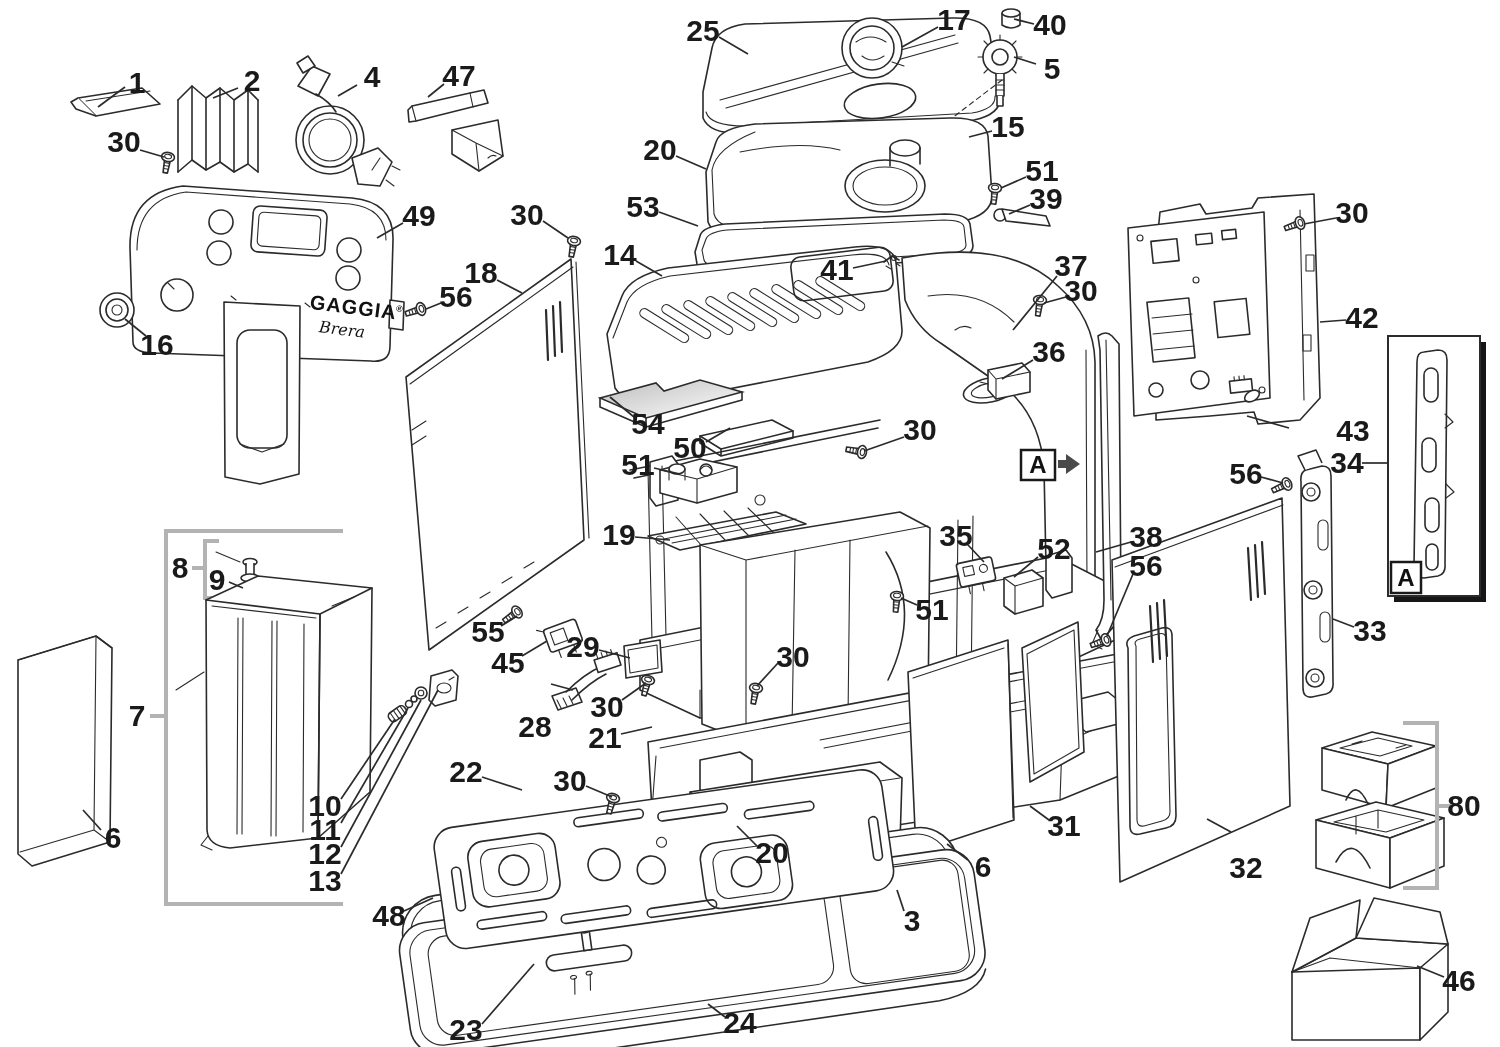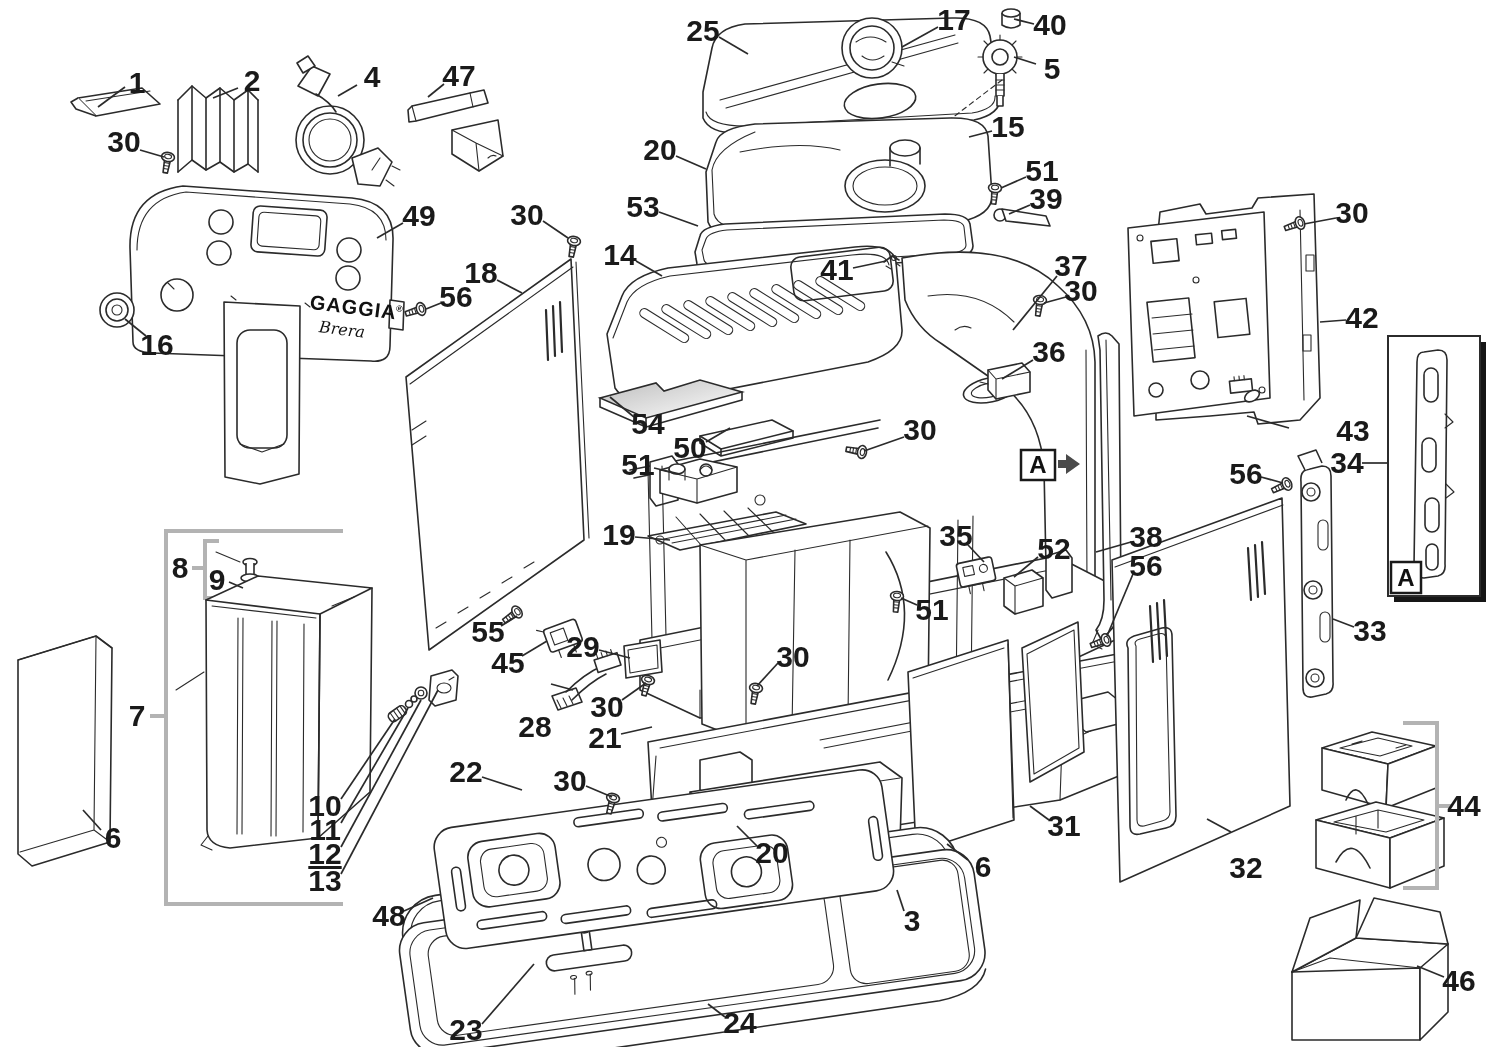--- a/index.html
+++ b/index.html
@@ -621,20 +621,20 @@
       <div class="plabel" style="left: 912px; top: 921px;">3</div>
       <div class="plabel" style="left: 1246px; top: 838px; margin-top: 30px;">32</div>
       <div class="plabel" style="left: 389px; top: 916px;">48</div>
       <div class="plabel" style="left: 466px; top: 1030px;">23</div>
       <div class="plabel" style="left: 740px; top: 1023px;">24</div>
       <div class="plabel" style="left: 137px; top: 716px;">7</div>
       <div class="plabel" style="left: 180px; top: 568px;">8</div>
       <div class="plabel" style="left: 217px; top: 580px;">9</div>
       <div class="plabel" style="left: 325px; top: 806px;">10</div>
       <div class="plabel" style="left: 325px; top: 830px;">11</div>
-      <div class="plabel" style="left: 325px; top: 854px; text-decoration: underline;">12</div>
+      <div class="plabel" style="left: 325px; top: 854px;">12</div>
       <div class="plabel" style="left: 325px; top: 881px;">13</div>
-      <div class="plabel" style="left: 1464px; top: 806px;">44</div>
+      <div class="plabel" style="left: 1464px; top: 806px;">80</div>
       <div class="plabel" style="left: 1459px; top: 981px;">46</div>
       <div class="plabel" style="left: 113px; top: 838px;">6</div>
     </div>
 
 </div>
 
 </body></html>

